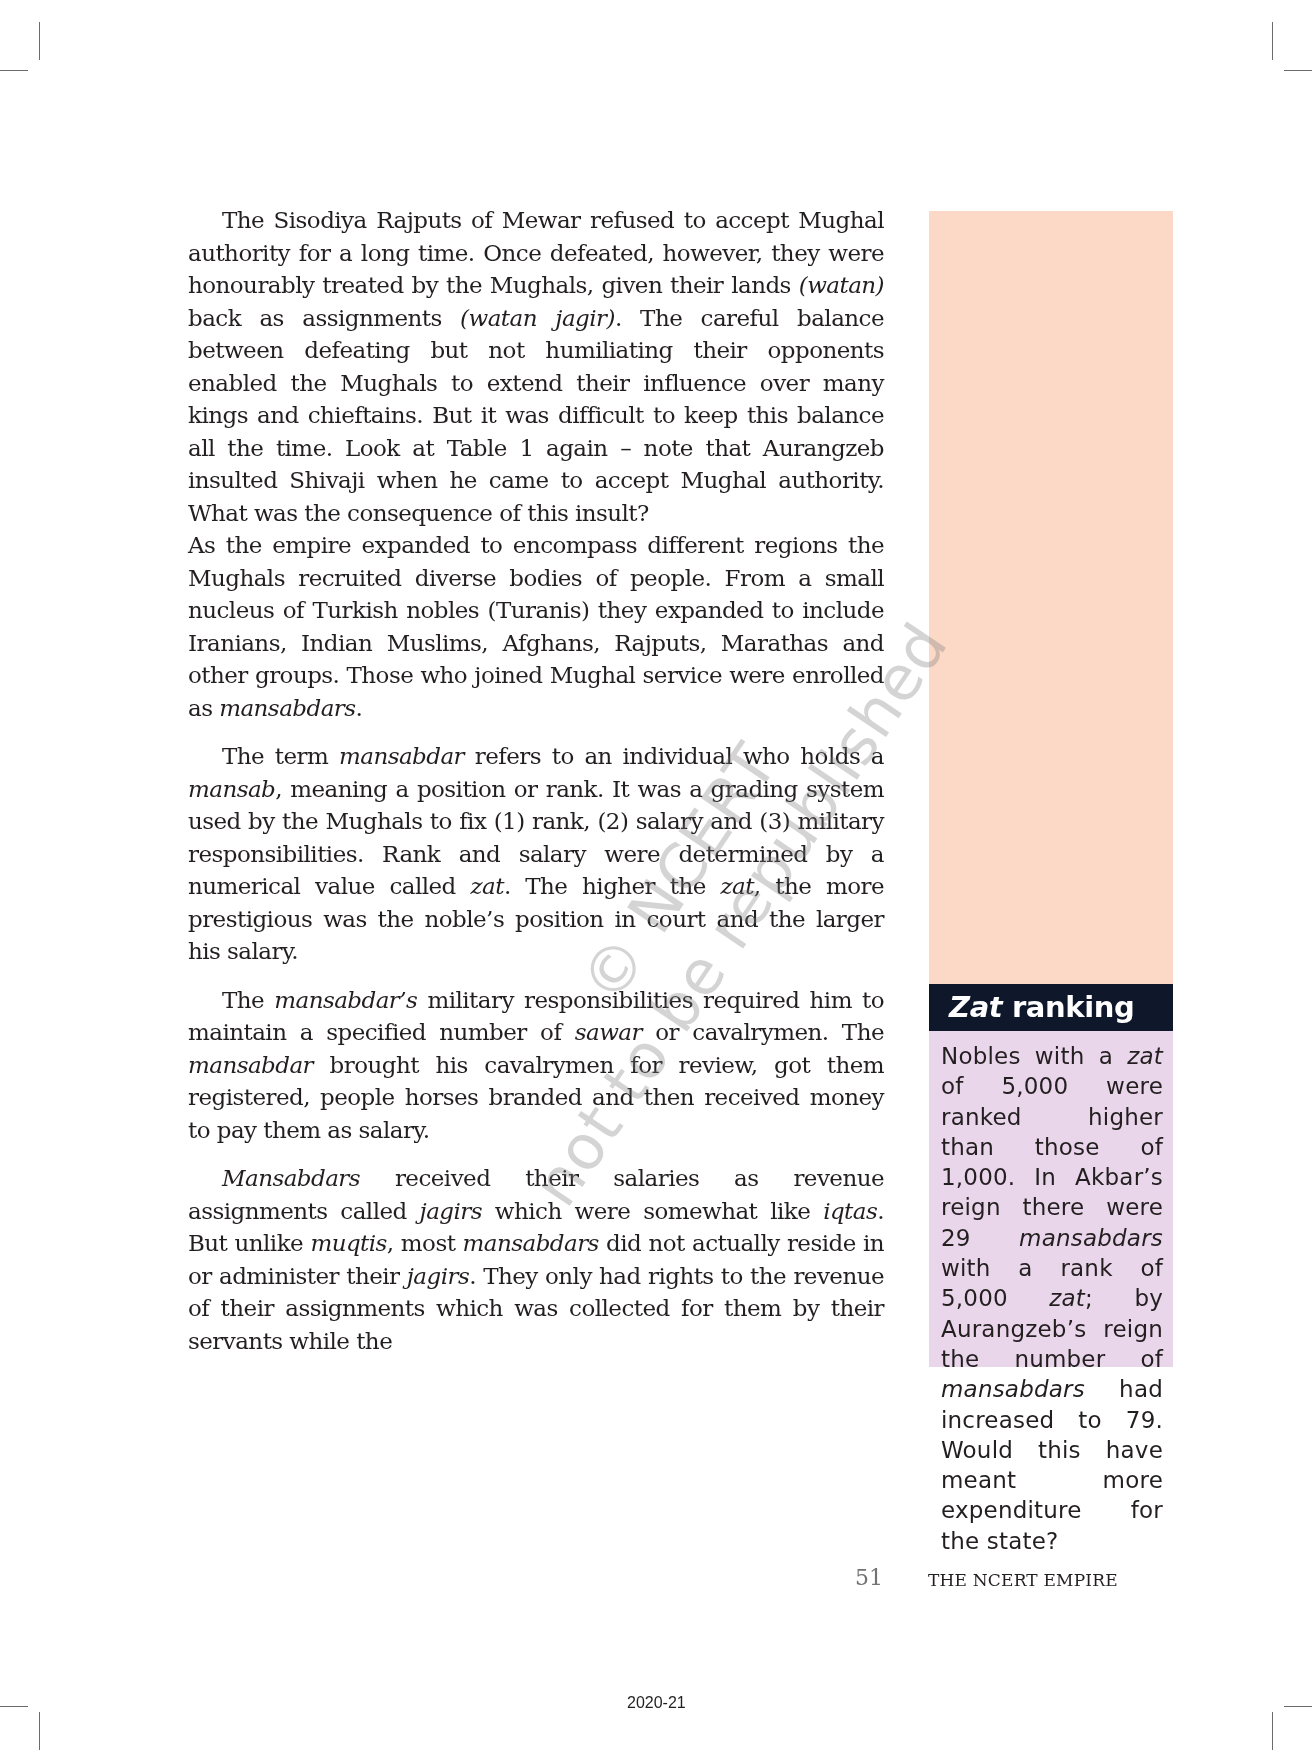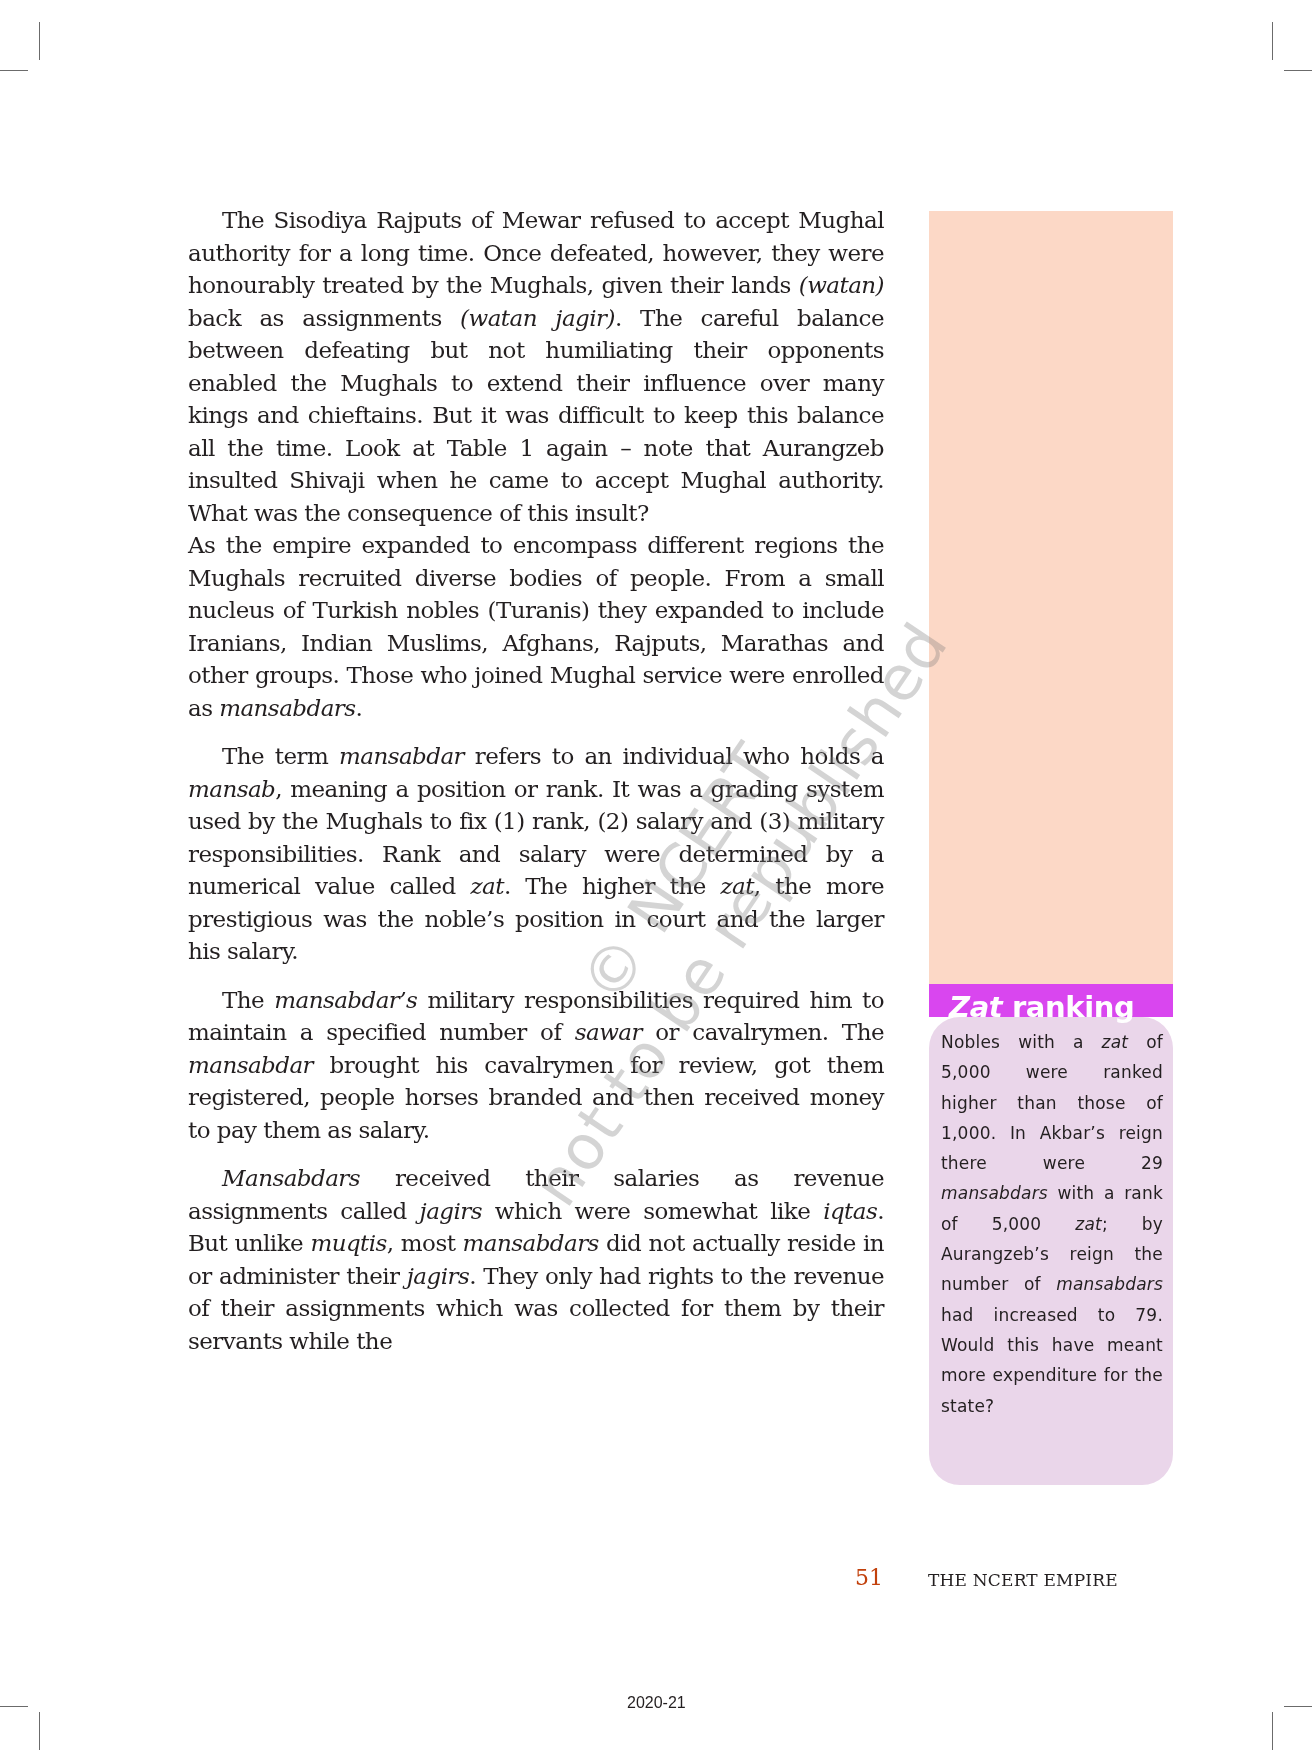--- a/index.html
+++ b/index.html
@@ -25,34 +25,34 @@
     font-family: "DejaVu Sans", sans-serif; font-weight: bold;
     color: #119aa3; font-size: 33px; line-height: 40px; letter-spacing: -0.6px;
     margin: 38px 0 10px 0;
   }
   .heading i { font-style: italic; }
   .gap { height: 16px; }
 
   .sidebar { position: absolute; left: 929px; top: 211px; width: 244px; }
   .peach { height: 773px; background: #fcd8c6; }
   .teal-band {
-    height: 33px; background: #d946ef; color: #ffffff;
+    height: 47px; background: #0f172a; color: #ffffff;
     font-family: "DejaVu Sans", sans-serif; font-weight: bold; font-size: 29px;
     line-height: 47px; padding-left: 20px; letter-spacing: -0.4px;
   }
   .teal-band i { font-style: italic; }
   .lavender {
     background: #ead6ea; padding: 10px 10px 14px 12px;
-    font-family: "DejaVu Sans", sans-serif; font-size: 17px; line-height: 30.3px;
+    font-family: "DejaVu Sans", sans-serif; font-size: 23px; line-height: 30.3px;
     text-align: justify; letter-spacing: 0.2px; color: #231f20;
-    height: 468px; box-sizing: border-box; border-radius: 31px;
+    height: 336px; box-sizing: border-box;
   }
   .lavender i { font-style: italic; }
 
-  .footer-page { position: absolute; left: 855px; top: 1565px; font-family: "DejaVu Serif", serif; font-size: 22px; color: #c2410c; }
+  .footer-page { position: absolute; left: 855px; top: 1565px; font-family: "DejaVu Serif", serif; font-size: 22px; color: #737373; }
   .footer-title { position: absolute; left: 928px; top: 1570px; font-family: "DejaVu Serif", serif; font-size: 17px; color: #231f20; letter-spacing: 0.2px; }
   .footer-year { position: absolute; left: 627px; top: 1694px; font-family: "Liberation Sans", sans-serif; font-size: 16px; color: #231f20; }
 
   .watermark {
     position: absolute; left: 330px; top: 820px; width: 760px;
     transform: rotate(-56deg); transform-origin: center center;
     font-family: "DejaVu Sans", sans-serif; color: rgba(120,120,120,0.32);
     font-size: 62px; line-height: 74px; text-align: center; pointer-events: none;
     letter-spacing: 1px;
   }

